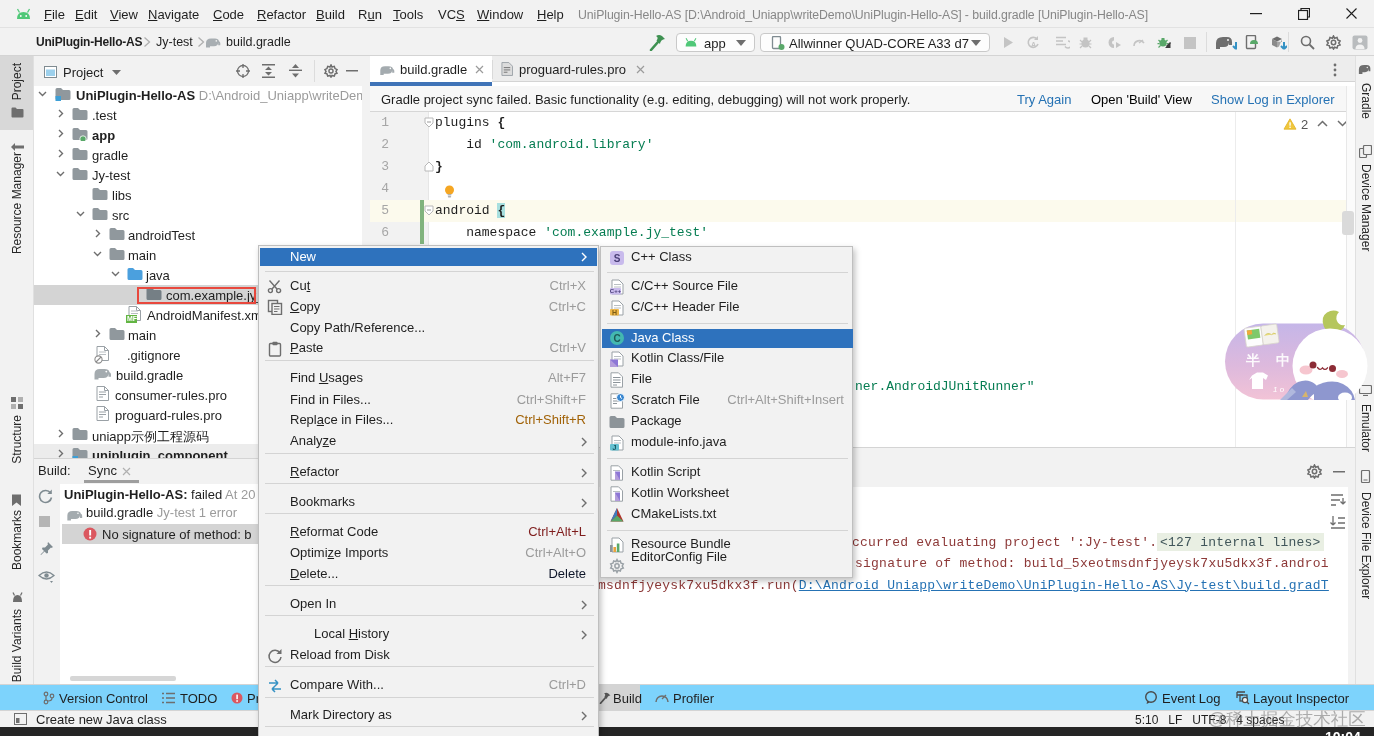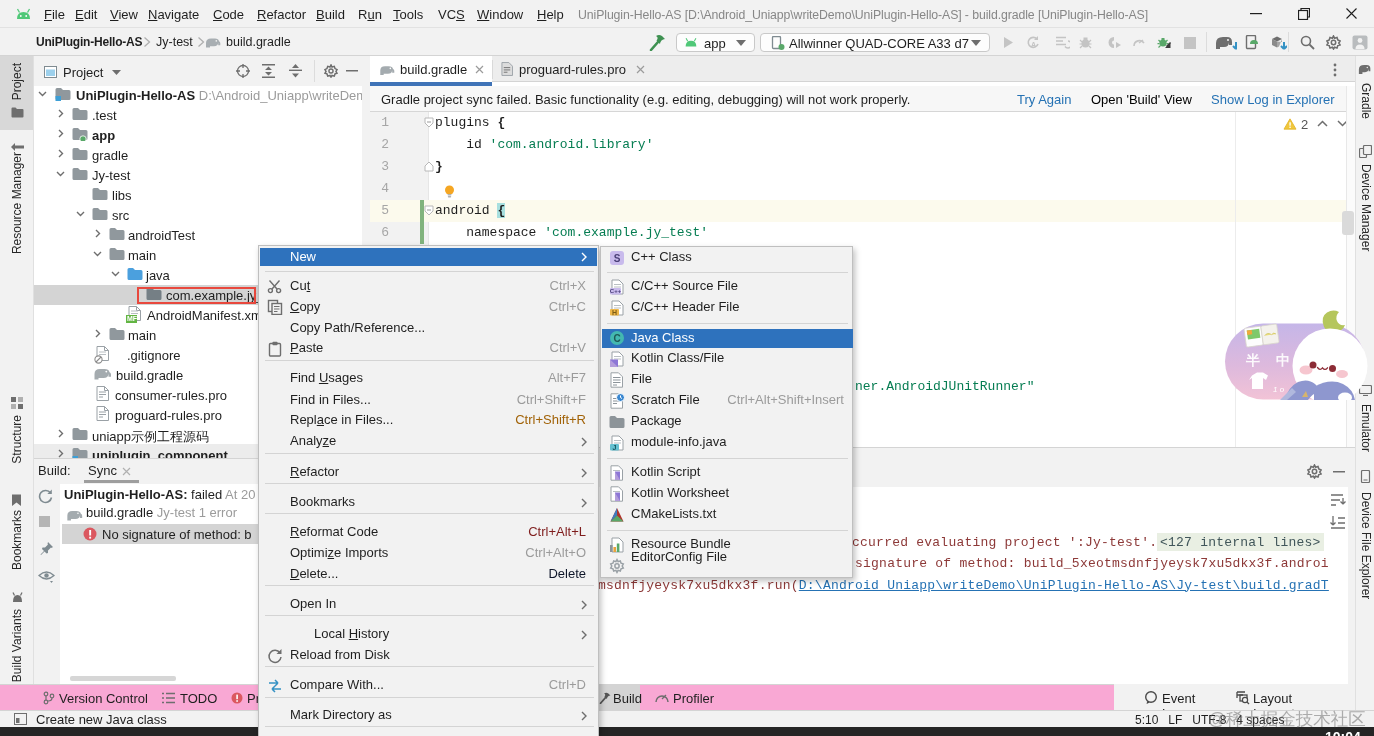--- a/index.html
+++ b/index.html
@@ -545,21 +545,21 @@
   <svg class="abs" style="left:1296px;top:45px;" width="16" height="16" viewBox="0 0 16 16">
       <path d="M1 3 H13 M1 8 H10 M1 13 H6" stroke="#6e6e6e" stroke-width="1.4"></path>
       <path d="M13 6 L13 12 M13 12 L10.5 9.5 M13 12 L15.5 9.5" stroke="#6e6e6e" stroke-width="1.3"></path>
     </svg>
   <svg class="abs" style="left:1296px;top:68px;" width="16" height="16" viewBox="0 0 16 16">
       <path d="M3 1 L3 10 M3 10 L0.5 7.5 M3 10 L5.5 7.5" stroke="#6e6e6e" stroke-width="1.3"></path>
       <path d="M8 3 H15 M8 8 H15 M1 13 H15" stroke="#6e6e6e" stroke-width="1.4"></path>
     </svg>
 </div>
 
-<div class="abs" id="bottombar" style="left:0;top:684px;width:1114px;height:26px;background:#f9a8d4;border-top:1px solid #d4d4d4;">
+<div class="abs" id="bottombar" style="left:0;top:684px;width:1374px;height:26px;background:#7dd3fc;border-top:1px solid #d4d4d4;">
   <svg class="abs" style="left:43px;top:6px;" width="12" height="14" viewBox="0 0 12 14">
       <circle cx="3" cy="3" r="1.8" fill="none" stroke="#6e6e6e" stroke-width="1.2"></circle>
       <circle cx="9" cy="5" r="1.8" fill="none" stroke="#6e6e6e" stroke-width="1.2"></circle>
       <circle cx="3" cy="11" r="1.8" fill="none" stroke="#6e6e6e" stroke-width="1.2"></circle>
       <path d="M3 5 V9 M9 7 Q9 10 5 10" fill="none" stroke="#6e6e6e" stroke-width="1.2"></path>
     </svg>
   <div class="abs" style="left:59px;top:6px;">Version Control</div>
   <svg class="abs" style="left:162px;top:7px;" width="13" height="12" viewBox="0 0 13 12">
       <path d="M0 1.5 H2 M4 1.5 H13 M0 6 H2 M4 6 H13 M0 10.5 H2 M4 10.5 H13" stroke="#6e6e6e" stroke-width="1.5"></path>
     </svg>

